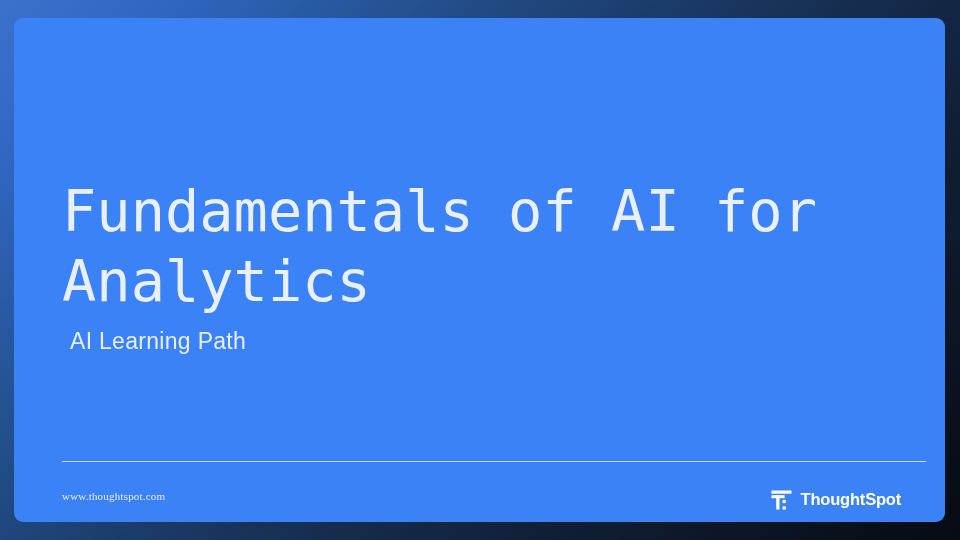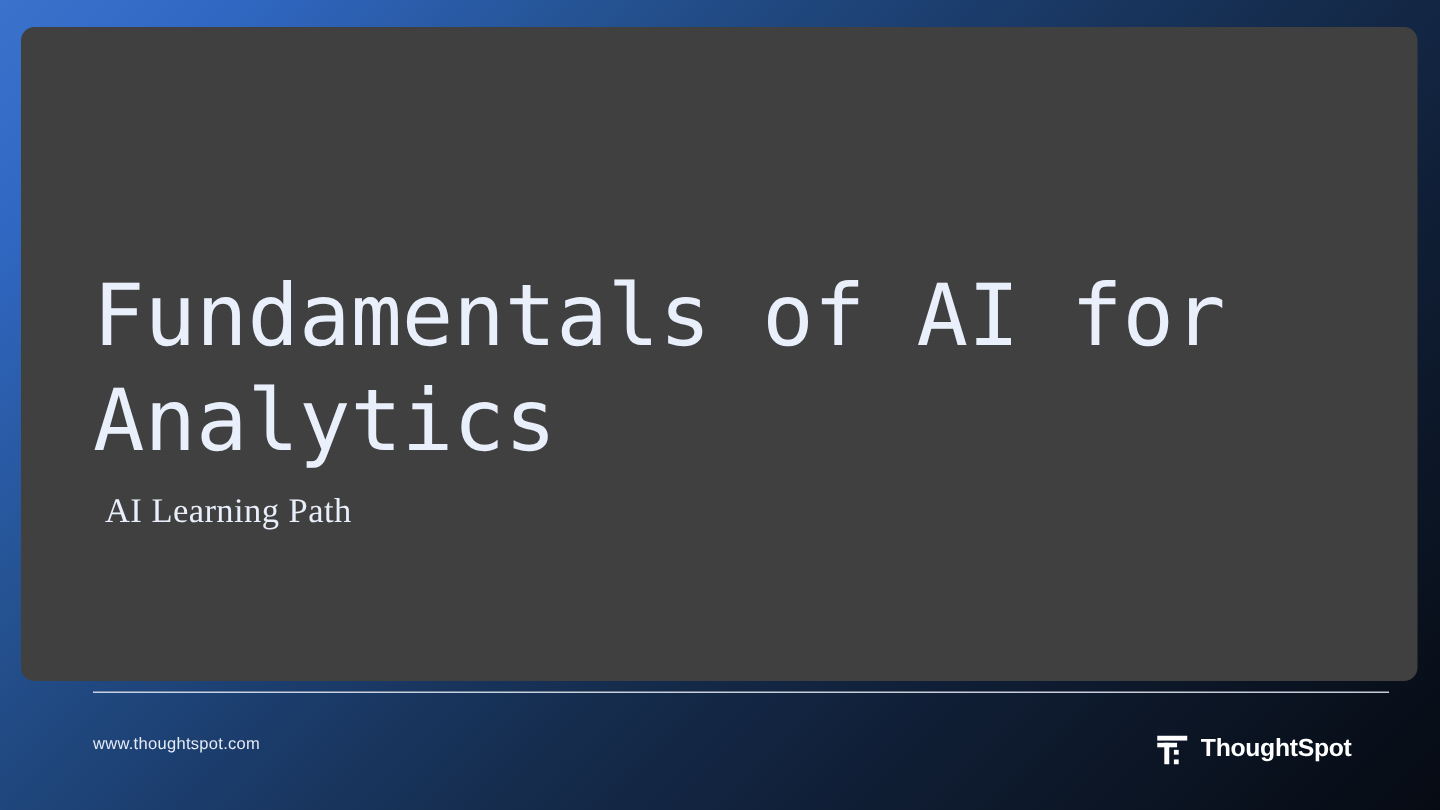--- a/index.html
+++ b/index.html
@@ -28,22 +28,22 @@
         #0c1626 84%,
         #080f1a 94%,
         #060b13 100%);
   }
   
   .slide-card {
     position: absolute;
     left: 14px;
     top: 18px;
     width: 931px;
-    height: 436px;
-    background: #404040;
+    height: 504px;
+    background: #3b82f6;
     border-radius: 9px;
     box-sizing: border-box;
   }
   .title-block {
     position: absolute;
     left: 48px;
     top: 158px;
     width: 860px;
   }
   .slide-title {
@@ -54,41 +54,41 @@
     font-weight: 400;
     color: #eaf0fb;
     letter-spacing: 0px;
     white-space: pre-wrap;
   }
   .slide-subtitle {
     position: absolute;
     left: 56px;
     top: 308px;
     margin: 0;
-    font-family: Liberation Serif, serif;
+    font-family: Liberation Sans, sans-serif;
     font-size: 23px;
     line-height: 30px;
     font-weight: 400;
     color: #e8eefa;
     letter-spacing: 0.3px;
   }
   .footer-divider {
     position: absolute;
     left: 48px;
     top: 443px;
     width: 864px;
     height: 1px;
     background: #d7dde8;
     opacity: 0.92;
   }
   .footer-url {
     position: absolute;
     left: 48px;
     top: 471px;
-    font-family: Liberation Sans, sans-serif;
+    font-family: Liberation Serif, serif;
     font-size: 11px;
     line-height: 15px;
     color: #e6ebf5;
     letter-spacing: 0.2px;
   }
   .brand-lockup {
     position: absolute;
     right: 44px;
     top: 470px;
     display: flex;

